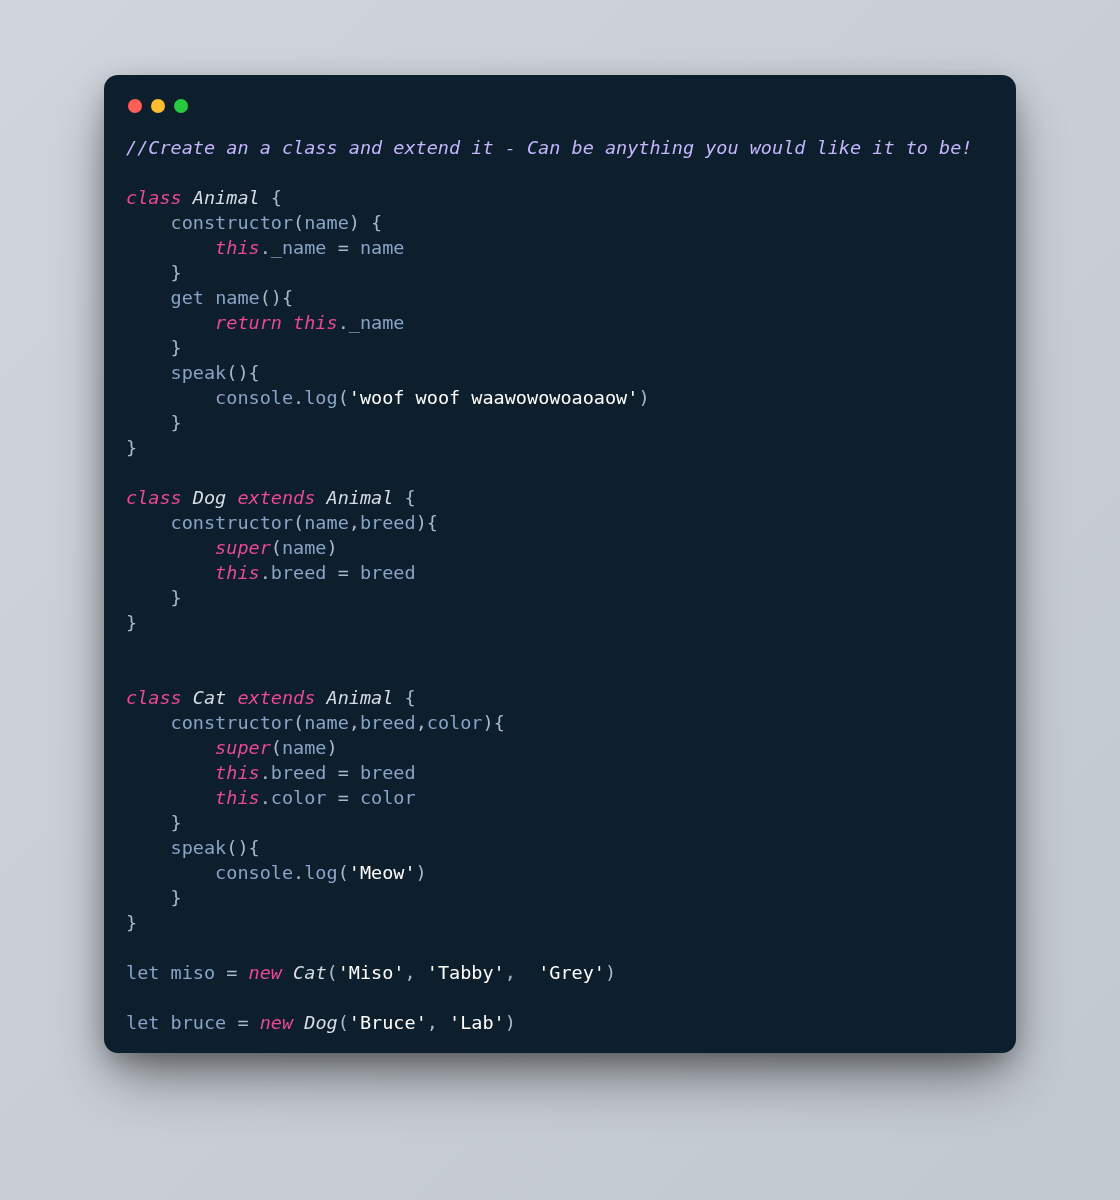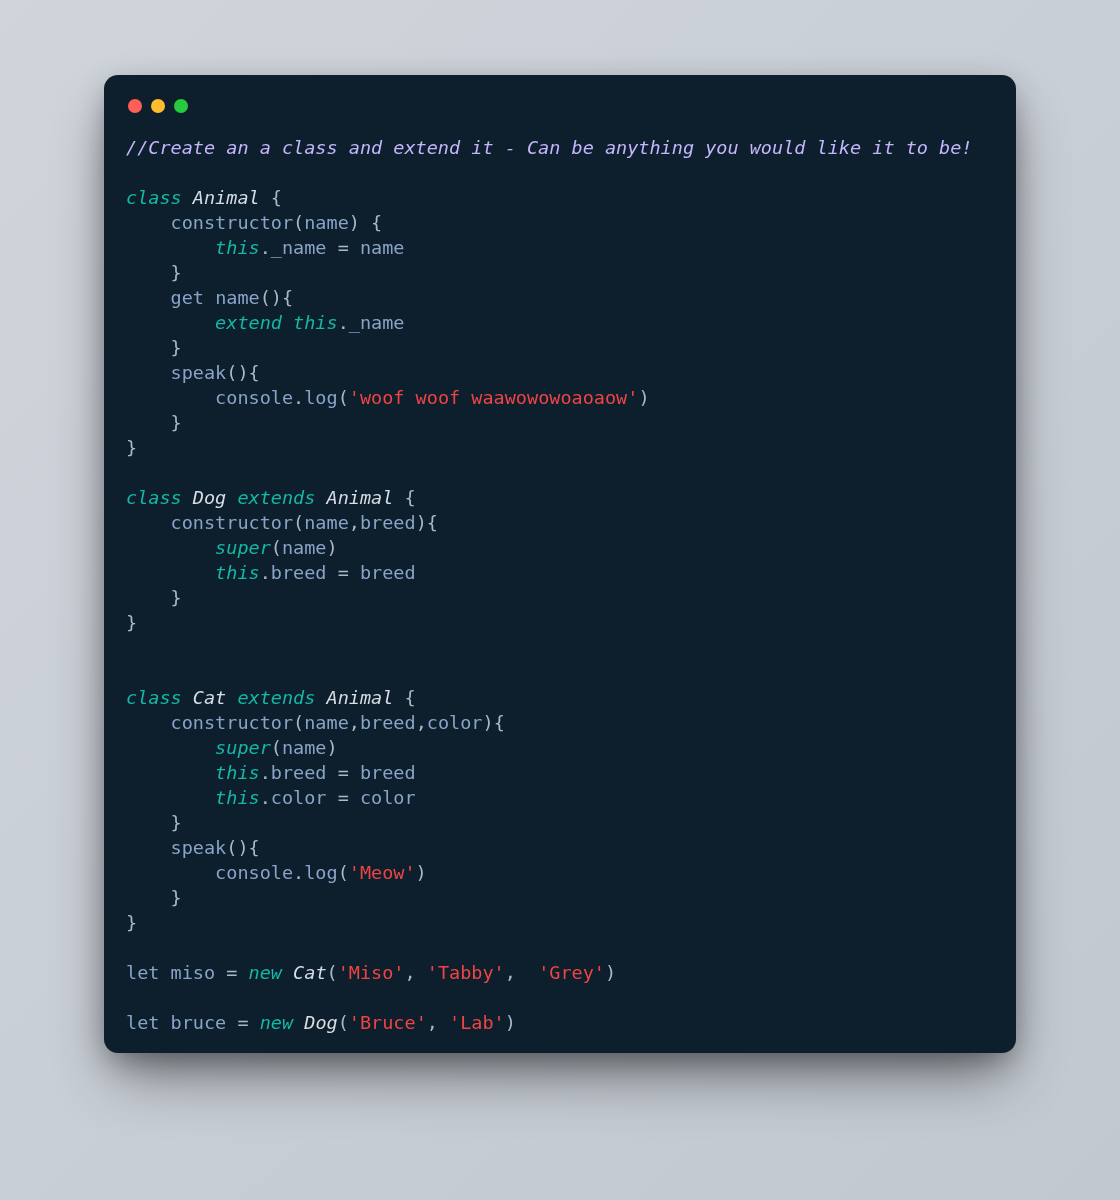--- a/index.html
+++ b/index.html
@@ -31,44 +31,44 @@
   .dot.yellow { background: #ffbd2e; }
   .dot.green  { background: #27c93f; }
 
   pre.code {
     font-size: 18.5px;
     line-height: 25px;
     color: #cdd7e1;
     white-space: pre;
   }
   .tok-comment { color: #c4b5fd; font-style: italic; }
-  .tok-keyword { color: #14b8a6; font-style: italic; margin-top: 23px; }
+  .tok-keyword { color: #ec4899; font-style: italic; margin-top: 23px; }
   .tok-name    { color: #d7dde5; font-style: italic; }
   .tok-ident   { color: #89a4c7; }
   .tok-punct   { color: #a9b8c7; }
-  .tok-string  { color: #ef4444; }
+  .tok-string  { color: #ffffff; }
 </style>
 </head>
 <body>
 
 <div class="window">
   <div class="traffic-lights">
     <div class="dot red"></div>
     <div class="dot yellow"></div>
     <div class="dot green"></div>
   </div>
 
 <pre class="code"><span class="tok-comment">//Create an a class and extend it - Can be anything you would like it to be!</span>
 
 <span class="tok-keyword">class</span><span class="tok-punct"> </span><span class="tok-name">Animal</span><span class="tok-punct"> </span><span class="tok-punct">{</span>
     <span class="tok-ident">constructor</span><span class="tok-punct">(</span><span class="tok-ident">name</span><span class="tok-punct">)</span><span class="tok-punct"> </span><span class="tok-punct">{</span>
         <span class="tok-keyword">this</span><span class="tok-punct">.</span><span class="tok-ident">_name</span><span class="tok-punct"> = </span><span class="tok-ident">name</span>
     <span class="tok-punct">}</span>
     <span class="tok-ident">get</span><span class="tok-punct"> </span><span class="tok-ident">name</span><span class="tok-punct">(</span><span class="tok-punct">)</span><span class="tok-punct">{</span>
-        <span class="tok-keyword">extend</span><span class="tok-punct"> </span><span class="tok-keyword">this</span><span class="tok-punct">.</span><span class="tok-ident">_name</span>
+        <span class="tok-keyword">return</span><span class="tok-punct"> </span><span class="tok-keyword">this</span><span class="tok-punct">.</span><span class="tok-ident">_name</span>
     <span class="tok-punct">}</span>
     <span class="tok-ident">speak</span><span class="tok-punct">(</span><span class="tok-punct">)</span><span class="tok-punct">{</span>
         <span class="tok-ident">console</span><span class="tok-punct">.</span><span class="tok-ident">log</span><span class="tok-punct">(</span><span class="tok-string">'woof woof waawowowoaoaow'</span><span class="tok-punct">)</span>
     <span class="tok-punct">}</span>
 <span class="tok-punct">}</span>
 
 <span class="tok-keyword">class</span><span class="tok-punct"> </span><span class="tok-name">Dog</span><span class="tok-punct"> </span><span class="tok-keyword">extends</span><span class="tok-punct"> </span><span class="tok-name">Animal</span><span class="tok-punct"> </span><span class="tok-punct">{</span>
     <span class="tok-ident">constructor</span><span class="tok-punct">(</span><span class="tok-ident">name</span><span class="tok-punct">,</span><span class="tok-ident">breed</span><span class="tok-punct">)</span><span class="tok-punct">{</span>
         <span class="tok-keyword">super</span><span class="tok-punct">(</span><span class="tok-ident">name</span><span class="tok-punct">)</span>
         <span class="tok-keyword">this</span><span class="tok-punct">.</span><span class="tok-ident">breed</span><span class="tok-punct"> = </span><span class="tok-ident">breed</span>

